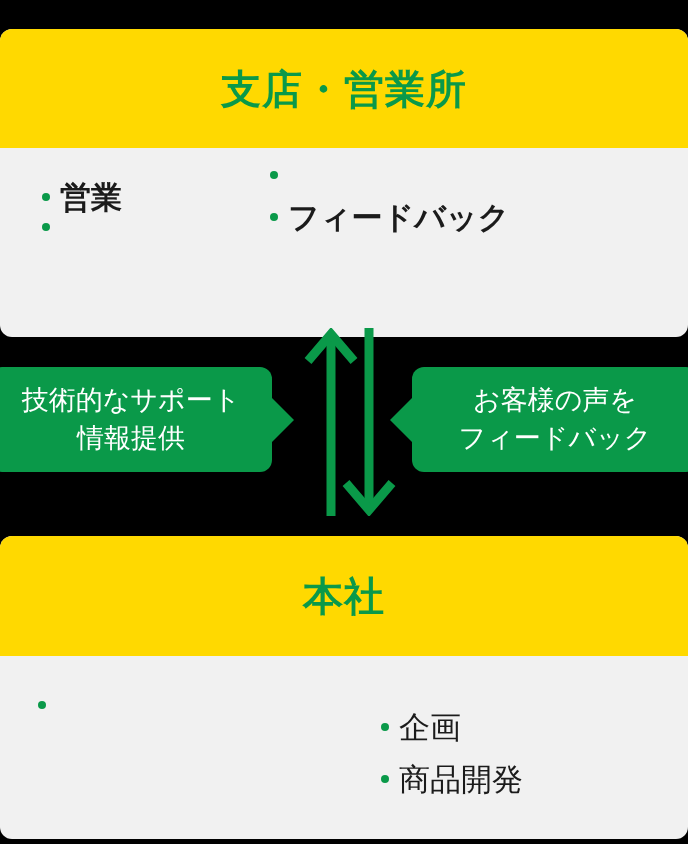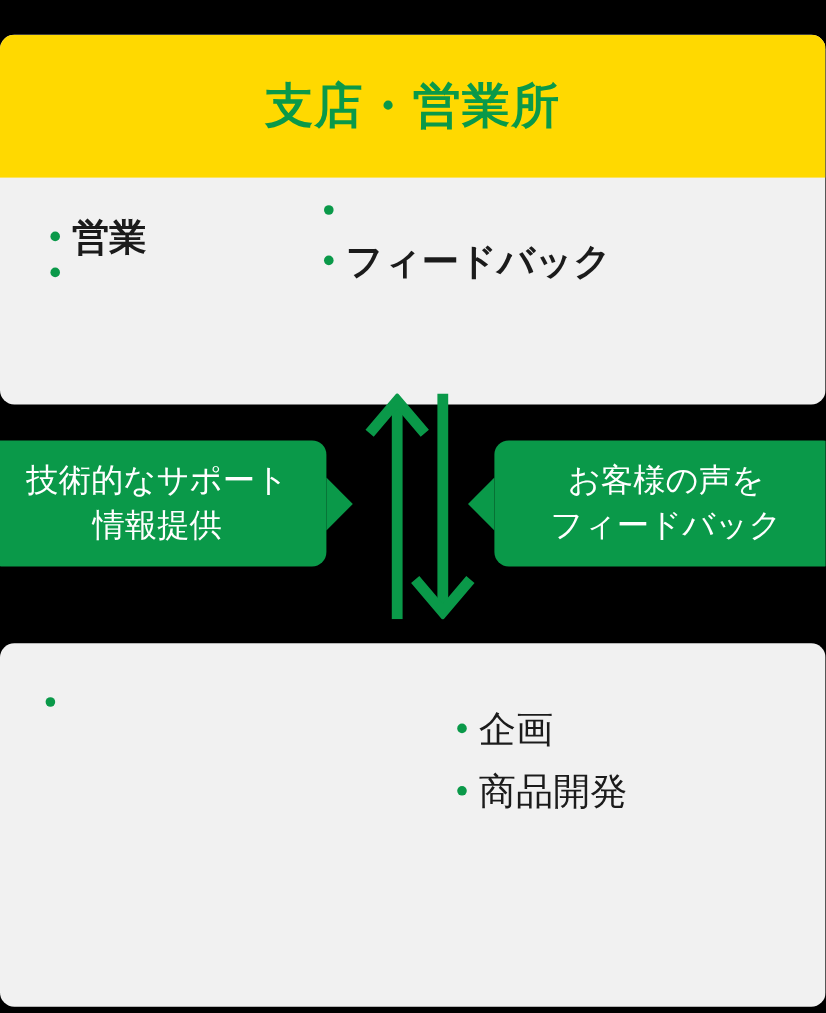--- a/index.html
+++ b/index.html
@@ -197,20 +197,23 @@
       </g>
 
       <g>
         <line x1="69" y1="0" x2="69" y2="182" stroke="#0a9949" stroke-width="9" stroke-linecap="butt"></line>
         <polyline points="46,155 69,182 92,155" fill="none" stroke="#0a9949" stroke-width="9" stroke-linecap="butt" stroke-linejoin="miter"></polyline>
       </g>
     </svg>
   </div>
 
   <div class="card card-bottom">
+    <div class="card-header">
+      <span class="card-title">本社</span>
+    </div>
     <div class="card-body">
       <div class="col col-1">
         <div class="bullet-row">
           <span class="bullet-dot"></span>
         </div>
       </div>
       <div class="col col-2">
         <div class="bullet-row">
           <span class="bullet-dot"></span>
           <span class="bullet-text">企画</span>

